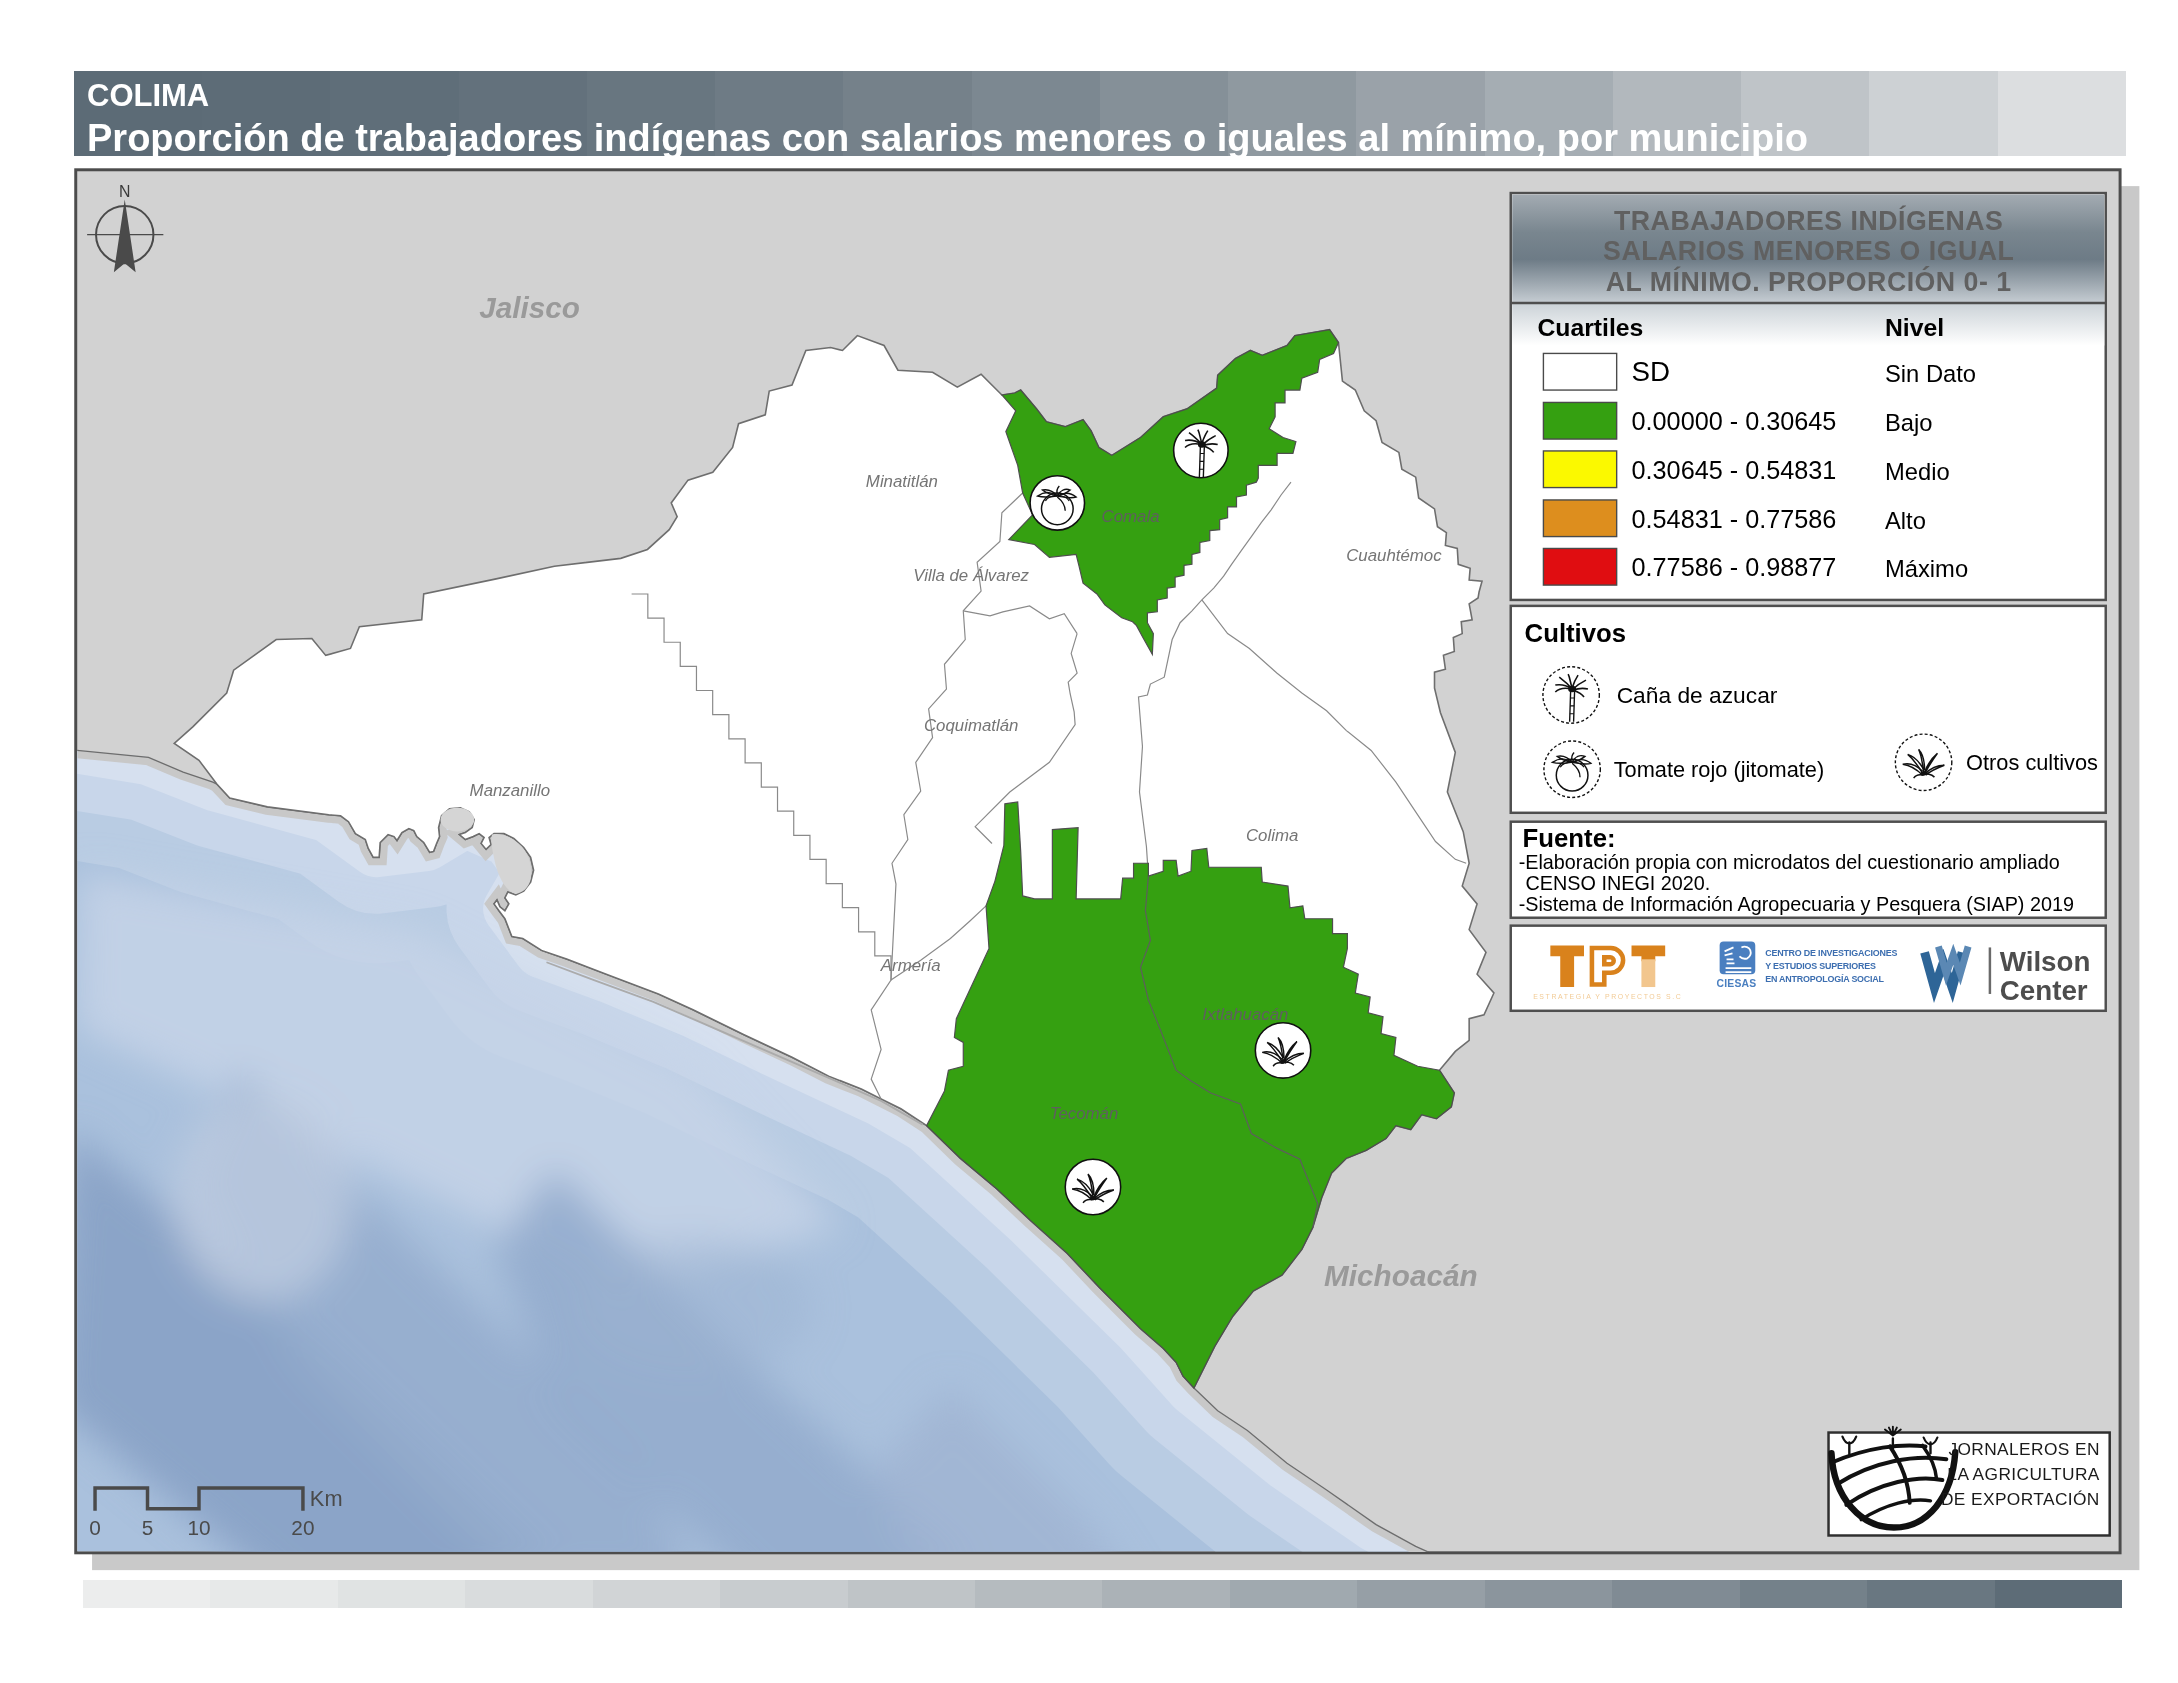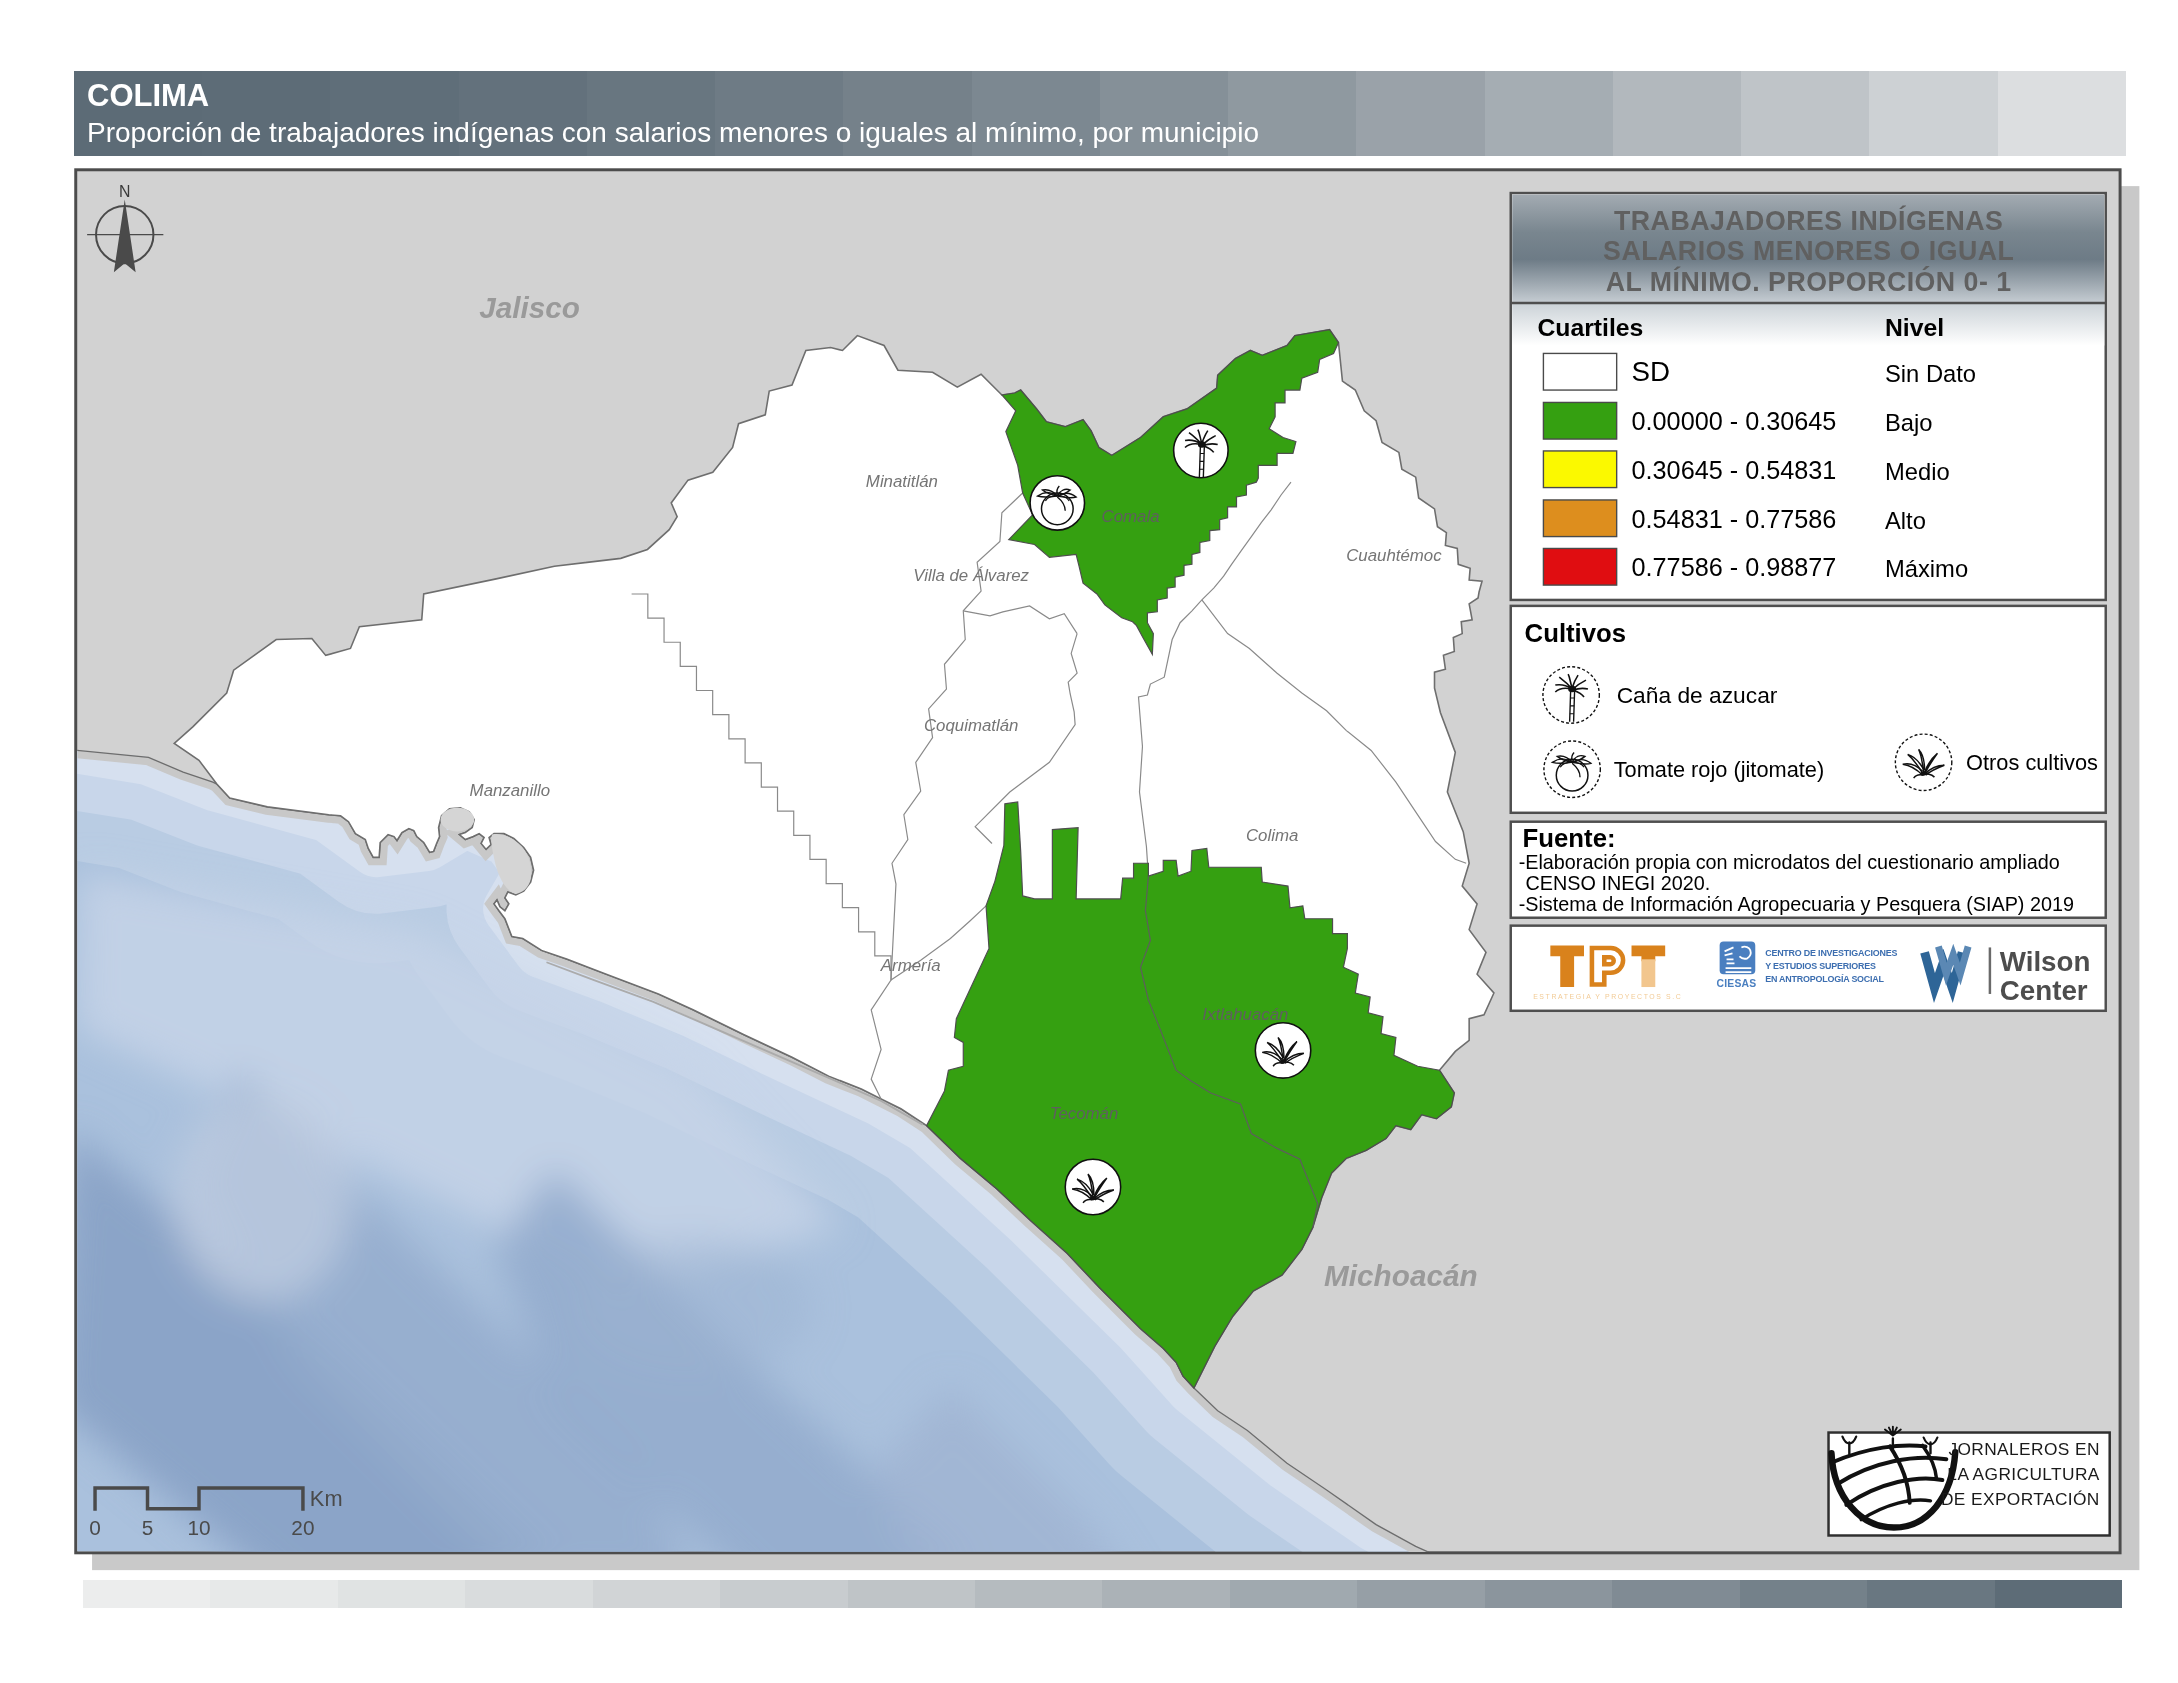--- a/index.html
+++ b/index.html
@@ -1,20 +1,20 @@
 <!DOCTYPE html>
 <html><head>
 <meta charset="utf-8">
 <style>
   html,body{margin:0;padding:0;background:#ffffff;}
   body{width:2178px;height:1683px;position:relative;font-family:"Liberation Sans",sans-serif;overflow:hidden;}
   #titlebar{position:absolute;left:74px;top:71px;width:2052px;height:85px;
     background:linear-gradient(90deg,#5c6b76 0.00%,#5c6b76 6.25%,#5d6c77 6.25%,#5d6c77 12.50%,#5f6e79 12.50%,#5f6e79 18.75%,#63717c 18.75%,#63717c 25.00%,#687680 25.00%,#687680 31.25%,#6e7b85 31.25%,#6e7b85 37.50%,#75818a 37.50%,#75818a 43.75%,#7c8891 43.75%,#7c8891 50.00%,#859098 50.00%,#859098 56.25%,#8f99a0 56.25%,#8f99a0 62.50%,#9aa2a9 62.50%,#9aa2a9 68.75%,#a5adb3 68.75%,#a5adb3 75.00%,#b2b8bd 75.00%,#b2b8bd 81.25%,#bfc4c8 81.25%,#bfc4c8 87.50%,#cdd1d4 87.50%,#cdd1d4 93.75%,#dcdee0 93.75%,#dcdee0 100.00%);}
   #titlebar .t1{position:absolute;left:13px;top:7px;color:#fff;font-weight:bold;font-size:31px;}
-  #titlebar .t2{position:absolute;left:13px;top:46px;color:#fff;font-weight:normal;font-size:28px;}
+  #titlebar .t2{position:absolute;left:13px;top:46px;color:#fff;font-weight:bold;font-size:38px;}
   #bottombar{position:absolute;left:83px;top:1580px;width:2039px;height:28px;
     background:linear-gradient(90deg,#eceded 0.00%,#eceded 6.25%,#e7e9e9 6.25%,#e7e9e9 12.50%,#e0e3e3 12.50%,#e0e3e3 18.75%,#d9dcdd 18.75%,#d9dcdd 25.00%,#d1d4d6 25.00%,#d1d4d6 31.25%,#c8cccf 31.25%,#c8cccf 37.50%,#bfc4c7 37.50%,#bfc4c7 43.75%,#b5bbbf 43.75%,#b5bbbf 50.00%,#abb2b7 50.00%,#abb2b7 56.25%,#a0a9af 56.25%,#a0a9af 62.50%,#969fa6 62.50%,#969fa6 68.75%,#8b959d 68.75%,#8b959d 75.00%,#808b94 75.00%,#808b94 81.25%,#74818a 81.25%,#74818a 87.50%,#697781 87.50%,#697781 93.75%,#5d6c77 93.75%,#5d6c77 100.00%);}
   svg{position:absolute;left:0;top:0;}
 </style>
 </head>
 <body>
 <div id="titlebar">
   <div class="t1">COLIMA</div>
   <div class="t2">Proporción de trabajadores indígenas con salarios menores o iguales al mínimo, por municipio</div>
 </div>

